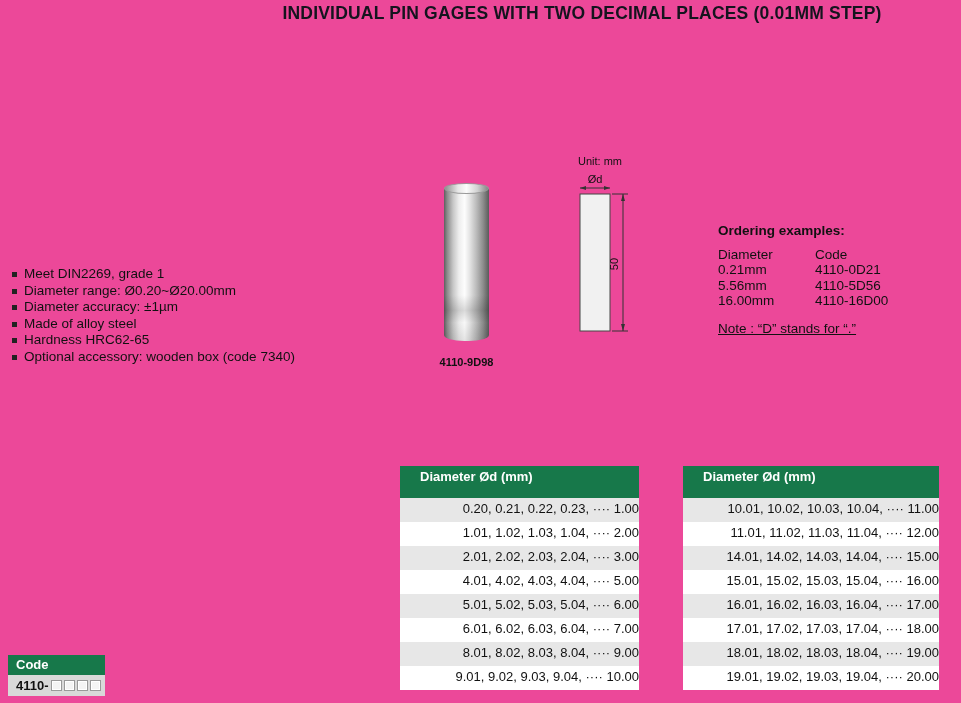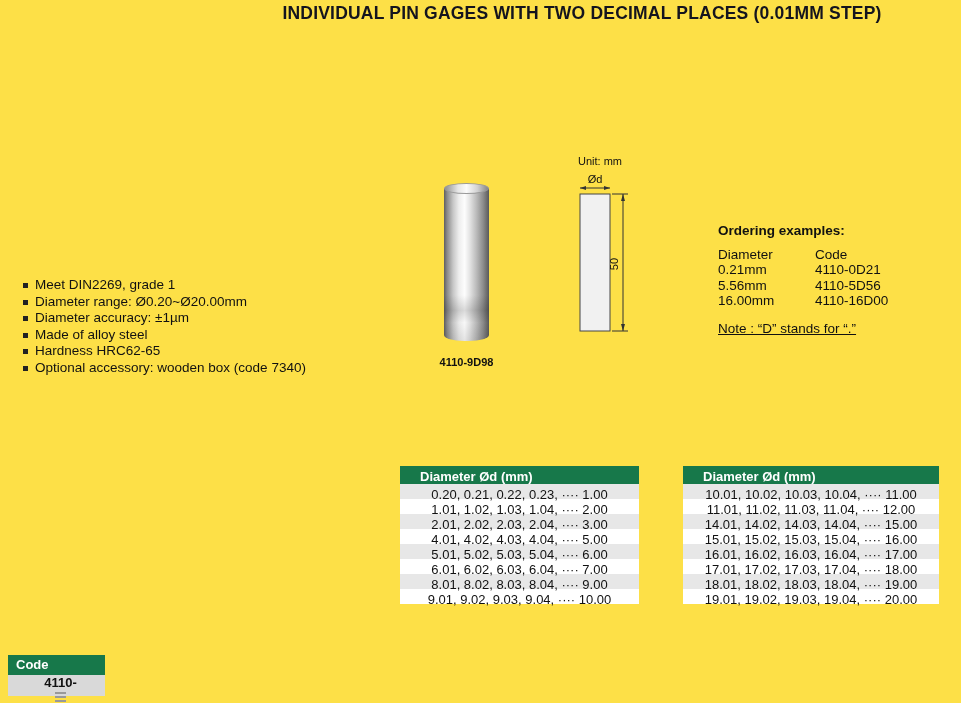--- a/index.html
+++ b/index.html
@@ -1,26 +1,26 @@
 <!DOCTYPE html>
 <html style="--header-green: #17784a; --row-alt: #e7e7e7; --title-color: #14141e;"><head>
 <meta charset="utf-8">
 <style>
   html,body { margin:0; padding:0; background:#ffffff; }
   .page {
-    position:relative; width:961px; height:703px; overflow:hidden; background:#fde047;
+    position:relative; width:961px; height:703px; overflow:hidden; background:#ec4899;
     font-family:"Liberation Sans", sans-serif; color:#1a1a1a;
   }
   .title {
     position:absolute; left:201px; top:3px; width:762px; margin:0;
     text-align:center; font-size:17.5px; font-weight:bold; letter-spacing:0.2px;
     color:var(--title-color, #14141e);
   }
   
-  .features { position:absolute; left:8px; top:262px; margin:15px; padding:0; list-style:none; font-size:13.5px; color:#111; }
+  .features { position:absolute; left:8px; top:262px; margin:4px; padding:0; list-style:none; font-size:13.5px; color:#111; }
   .features li { display:flex; align-items:flex-start; gap:7px; line-height:16.5px; }
   .blt { width:5px; height:5px; background:#222; margin-top:6px; flex:0 0 auto; }
   .features b { font-weight:normal; }
 
   
   .pin { position:absolute; left:444px; top:183px; width:45px; height:160px; }
   .pin-top {
     position:absolute; top:0; left:0; width:45px; height:11px; border-radius:50%; z-index:2;
     background:linear-gradient(90deg,#8f8f8f,#e6e6e6 30%,#fbfbfb 50%,#d2d2d2 75%,#858585);
     border:0.5px solid #9a9a9a; box-sizing:border-box;
@@ -46,31 +46,31 @@
   .ord-title { font-weight:bold; margin-bottom:8px; }
   .ord-grid { display:grid; grid-template-columns:97px auto; }
   .ord-note { margin-top:12px;text-decoration:underline; }
 
   
   .dtable { position:absolute; top:466px; font-size:13px; }
   .dtable.left { left:400px; width:239px; }
   .dtable.right { left:683px; width:256px; }
   .thead {
     background:var(--header-green, #17784a); color:#fff; font-weight:bold;
-    height:18px; line-height:21px; padding-left:20px; box-sizing:border-box; text-align:left;
+    height:32px; line-height:21px; padding-left:20px; box-sizing:border-box; text-align:left;
   }
-  .trow { height:15px; line-height:21px; text-align:center; color:#111; background:#ffffff; }
+  .trow { height:24px; line-height:21px; text-align:right; color:#111; background:#ffffff; }
   .dtable .trow:nth-child(even) { background:var(--row-alt, #e7e7e7); }
 
   
   .codeblock { position:absolute; left:8px; top:655px; width:97px; font-size:13px; }
   .codeblock .thead { padding-left:8px; height:20px; line-height:20px; }
   .code-val {
     height:21px; background:#d9d9d9; padding-left:8px; font-weight:bold;
-    display:flex; align-items:center; gap:2px; box-sizing:border-box; color:#111;flex-direction:column;
+    display:flex; align-items:center; gap:2px; box-sizing:border-box; color:#111;
   }
   .sq { width:9px; height:9px; background:#f4f4f4; border:1px solid #999; box-shadow:inset 0 0 0 1px #fff; display:inline-block; }
 </style>
 </head>
 <body>
 
 <div class="page">
 
   <h1 class="title">INDIVIDUAL PIN GAGES WITH TWO DECIMAL PLACES (0.01MM STEP)</h1>
 

